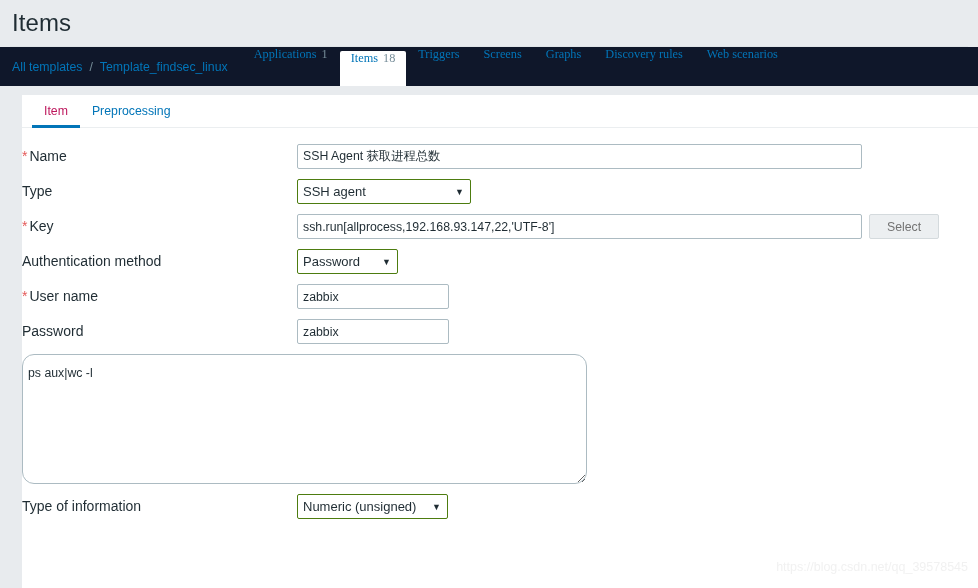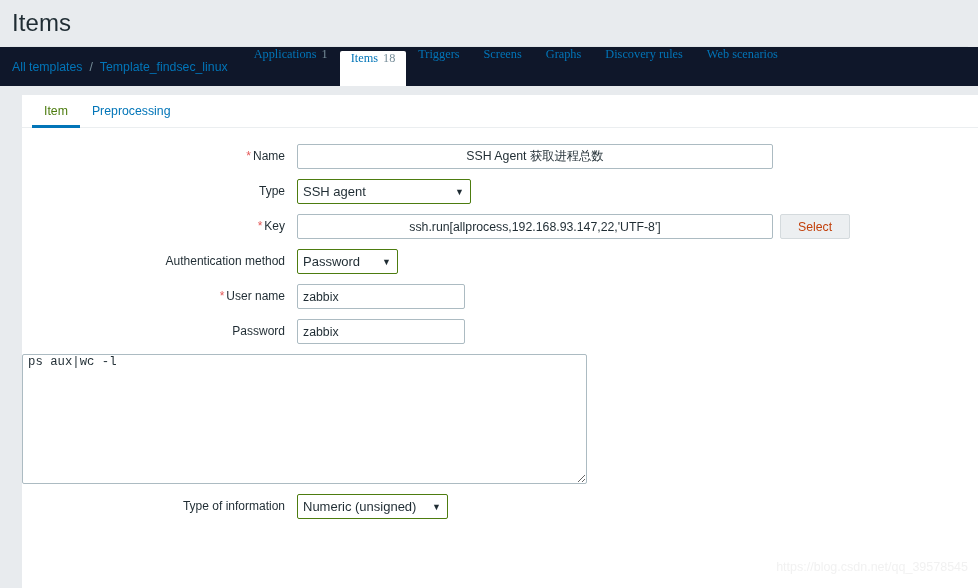--- a/index.html
+++ b/index.html
@@ -104,43 +104,43 @@
   .form-tab {
     position: relative;
     display: flex;
     align-items: center;
     padding: 0 12px;
     font-size: 12.3px;
     color: #0275b8;
     cursor: pointer;
   }
   .form-tab.active {
-    color: #4d7c0f;
+    color: #be185d;
     cursor: default;
   }
   .form-tab.active::after {
     content: "";
     position: absolute;
     left: 0; right: 0; bottom: -1px;
     height: 3px;
     background: #0275b8;
   }
 
   
   .form-body { padding-top: 16px; }
   .row {
     display: flex;
     align-items: flex-start;
     margin-bottom: 10px;
   }
   .label-cell {
     width: 275px;
-    text-align: right;
+    text-align: left;
     padding-right: 12px;
-    font-size: 12px;
+    font-size: 14px;
     color: #1f2c33;
     line-height: 25px;
     white-space: nowrap;
     flex: none;
   }
   .label-cell .req {
     color: #e45959;
     margin-right: 2px;
   }
   .field-cell { display: flex; align-items: flex-start; }
@@ -149,22 +149,22 @@
     height: 25px;
     border: 1px solid #acbbc2;
     background: #ffffff;
     font-family: "Liberation Sans", "DejaVu Sans", sans-serif;
     font-size: 12.3px;
     color: #1f2c33;
     padding: 0 5px;
     border-radius: 2px;
     outline: none;
   }
-  .inp-wide { width: 476px; text-align: center; }
-  .inp-mid  { width: 168px; }
+  .inp-wide { width: 565px; }
+  .inp-mid  { width: 152px; }
 
   .select-wrap {
     position: relative;
     display: inline-block;
   }
   select {
     height: 25px;
     border: 1px solid #4d7c0f;
     background: #ffffff;
     font-family: "Liberation Sans", "DejaVu Sans", sans-serif;
@@ -191,37 +191,37 @@
     color: #1f2c33;
     line-height: 1;
   }
 
   .btn-select {
     height: 25px;
     margin-left: 7px;
     padding: 0 17px;
     border: 1px solid #d4dadd;
     background: #eceff1;
-    color: #c2410c;
+    color: #737373;
     font-family: "Liberation Sans", "DejaVu Sans", sans-serif;
     font-size: 12.3px;
     border-radius: 2px;
     cursor: default;
   }
 
   textarea {
     width: 565px;
     height: 130px;
     border: 1px solid #acbbc2;
     background: #ffffff;
-    font-family: Liberation Mono, monospace;
-    font-size: 12.3px;
-    color: #1f2c33;
-    padding: 0 5px;
-    border-radius: 2px;
+    font-family: Liberation Sans, sans-serif;
+    font-size: 12.3px;
+    color: #1f2c33;
+    padding: 11px 5px;
+    border-radius: 12px;
     outline: none;
     resize: both;
     line-height: 15px;
   }
 
   
   .watermark {
     position: absolute;
     right: 10px;
     bottom: 14px;

